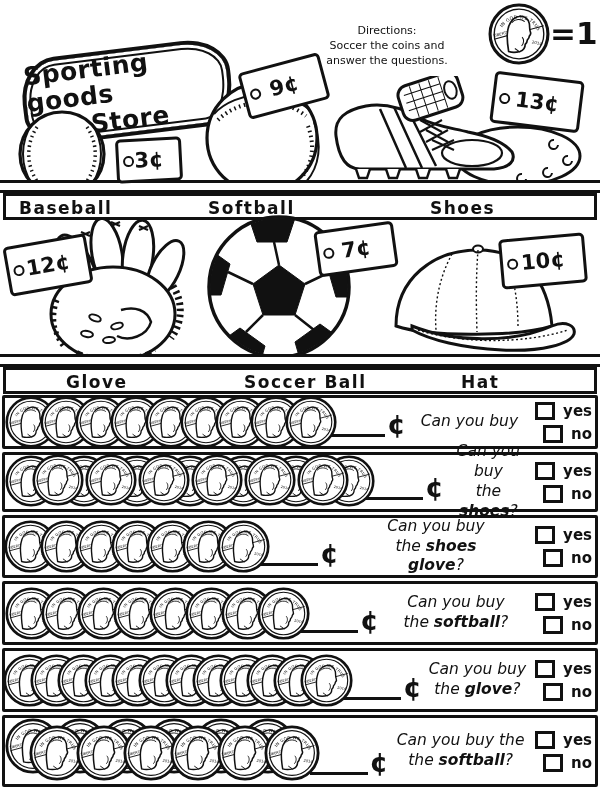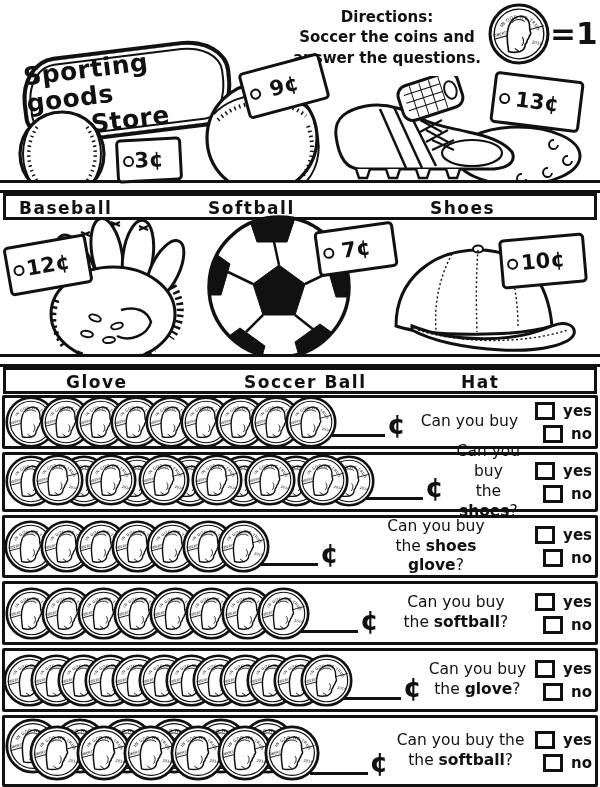--- a/index.html
+++ b/index.html
@@ -5,22 +5,22 @@
   * { box-sizing: border-box; margin: 0; padding: 0; }
   html,body { width:600px; height:787px; background:#fff; font-family:"DejaVu Sans", sans-serif; color:#111; }
   #page { position:relative; width:600px; height:787px; background:#fff; overflow:hidden; }
 
   
   .sign { position:absolute; left:22px; top:48px; width:210px; height:88px;
           border:4px solid #111; border-radius:36px 46px 30px 50px / 44px 34px 48px 30px;
           box-shadow: inset 0 0 0 3px #fff, inset 0 0 0 5px #111;
           transform:rotate(-7deg); display:flex; flex-direction:column; align-items:center; justify-content:center; background:#fff; }
   .sign-line { font-weight:800; font-size:25px; letter-spacing:0.5px; line-height:1.1; }
-  .directions { position:absolute; left:286px; top:7px; width:202px; text-align:center;
-                font-size:15px; font-weight:700; line-height:1.35; }
+  .directions { position:absolute; left:286px; top:24px; width:202px; text-align:center;
+                font-size:11px; font-weight:400; line-height:1.35; }
   .penny-head { position:absolute; left:488px; top:3px; }
   .penny-equals { position:absolute; left:550px; top:15px; font-size:31px; font-weight:800; }
 
   
   .beam { position:absolute; left:0; width:600px; height:13px; background:#fff;
           border-top:3px solid #111; border-bottom:3px solid #111; }
   .band { position:absolute; left:3px; width:594px; height:27px; background:#fff; border:3px solid #111; }
   .band span { position:absolute; top:2px; font-size:17px; font-weight:600; letter-spacing:1.5px; }
 
   .art { position:absolute; }
@@ -33,21 +33,21 @@
   
   #quiz { position:absolute; left:2px; top:395px; width:596px; }
   .qrow { position:relative; border:3px solid #111; border-radius:2px; background:#fff;
           margin-bottom:3px; display:flex; align-items:stretch; }
   .pennies { position:relative; flex:0 0 auto; }
   .coin { position:absolute; }
   .blank-wrap { flex:0 0 auto; display:flex; align-items:flex-end; padding-bottom:9px; }
   .blank { width:58px; height:20px; border-bottom:3.5px solid #111; }
   .cent { font-size:27px; font-weight:800; line-height:0.85; margin-left:2px; }
   .qtext { flex:1 1 auto; display:flex; flex-direction:column; justify-content:center;
-           text-align:center; font-size:15.5px; line-height:1.28; padding:0 3px; }
+           text-align:center; font-size:15.5px; line-height:1.28; padding:0 3px;font-style:italic; }
   .qtext b { font-weight:800; }
   .checks { flex:0 0 62px; display:flex; flex-direction:column; justify-content:center;
             gap:5px; padding-right:3px; }
   .check-item { display:flex; align-items:center; gap:8px;justify-content:flex-end; }
   .checkbox { width:20px; height:18px; border:3px solid #111; background:#fff; flex:0 0 auto; cursor:pointer; }
   .check-label { font-size:15px; font-weight:600; }
 </style>
 </head>
 <body>
 

